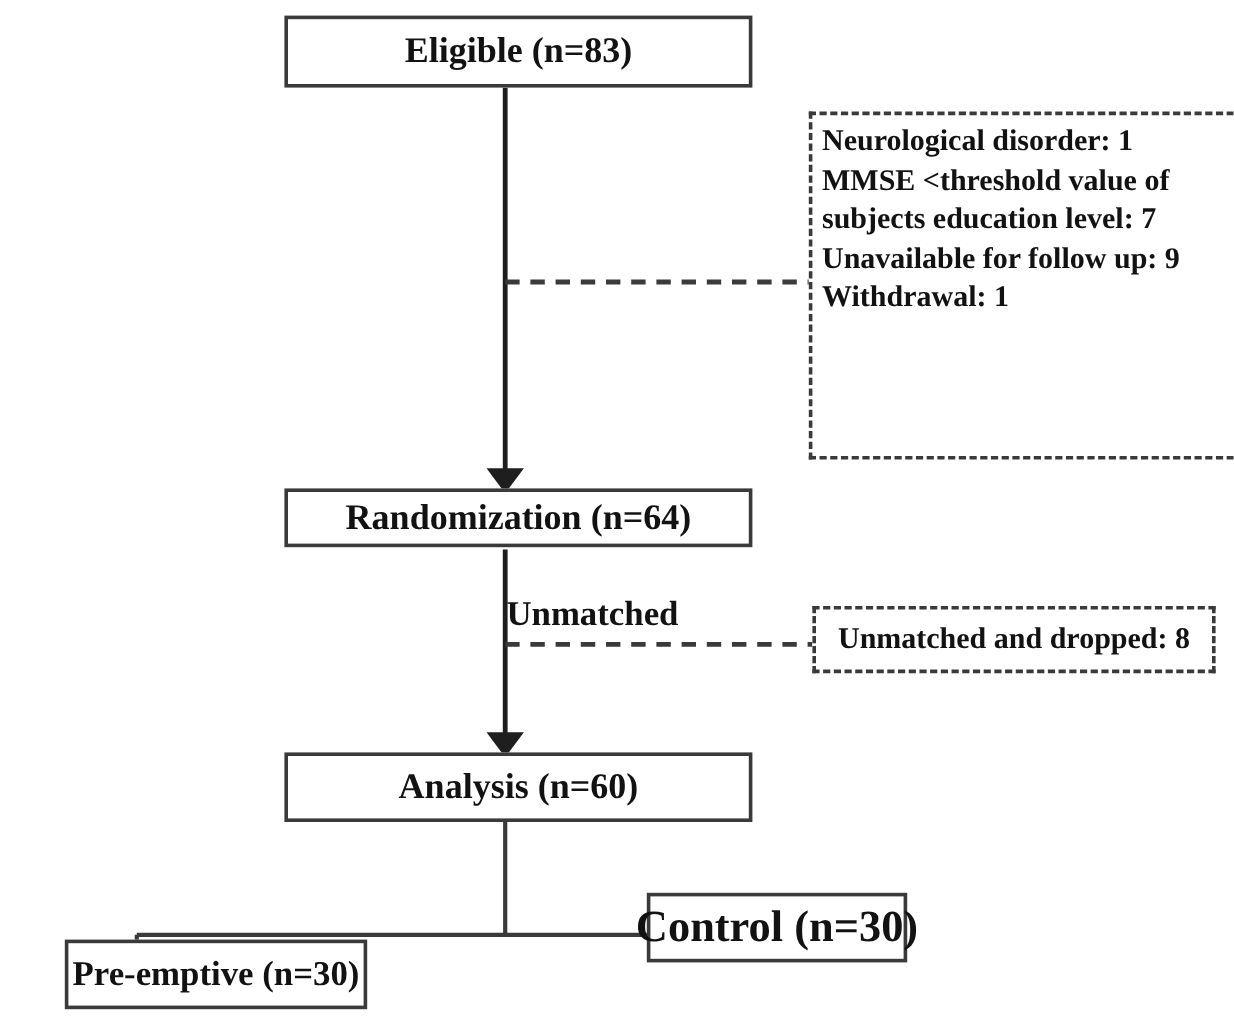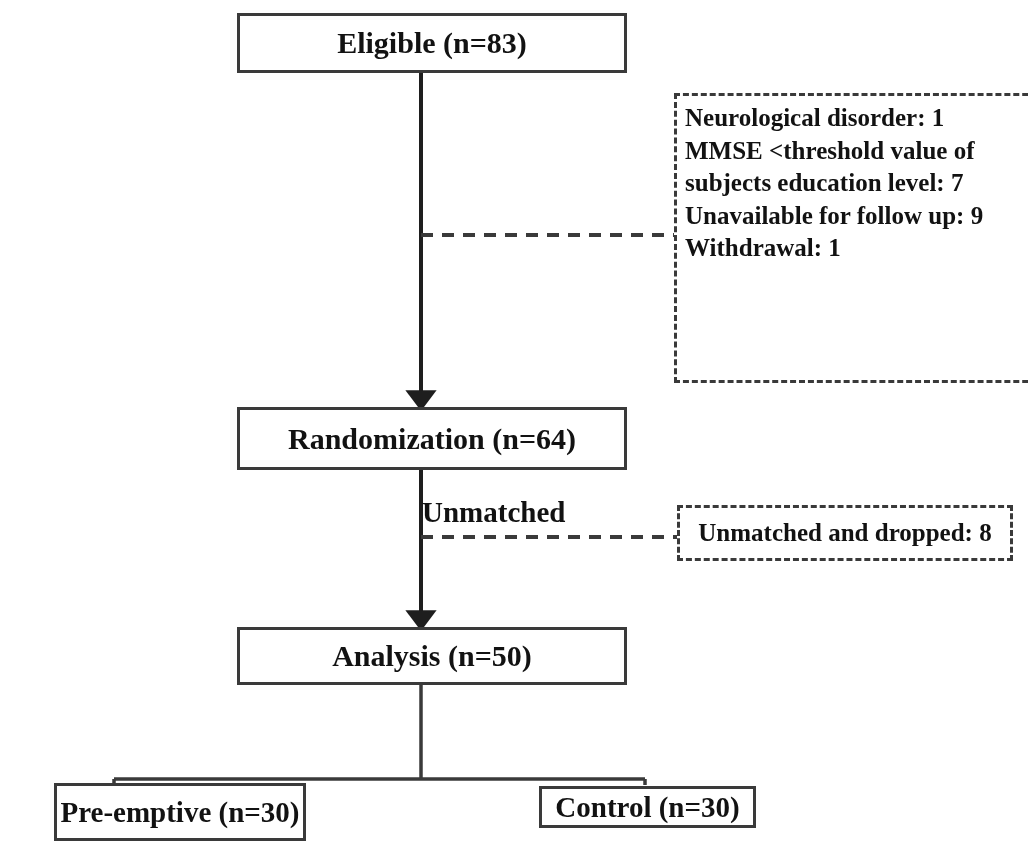--- a/index.html
+++ b/index.html
@@ -23,24 +23,24 @@
     background: #ffffff;
     display: flex;
     align-items: center;
     justify-content: center;
     color: #121212;
     font-weight: bold;
     line-height: 1.05;
     white-space: nowrap;
   }
   .node-eligible      { left: 193px; top: 13px;  width: 390px; height: 60px;  font-size: 30px; }
-  .node-randomization { left: 193px; top: 407px; width: 390px; height: 63px;  font-size: 30px; }
+  .node-randomization { left: 193px; top: 407px; width: 390px; height: 49px;  font-size: 30px; }
   .node-analysis      { left: 193px; top: 627px; width: 390px; height: 58px;  font-size: 30px; }
   .node-preemptive    { left: 10px;  top: 783px; width: 252px; height: 58px;  font-size: 29px; }
-  .node-control       { left: 495px; top: 786px; width: 217px; height: 42px;  font-size: 29px; }
+  .node-control       { left: 495px; top: 744px; width: 217px; height: 58px;  font-size: 37px; }
 
   .dashbox {
     position: absolute;
     box-sizing: border-box;
     border: 3px dashed #3a3a3a;
     background: #ffffff;
     color: #121212;
     font-weight: bold;
   }
   .dashbox-exclusions {
@@ -111,19 +111,19 @@
     <div class="exline">Unavailable for follow up: 9</div>
     <div class="exline">Withdrawal: 1</div>
   </div>
 
   <div class="node node-randomization">Randomization (n=64)</div>
 
   <div class="matching-label">Unmatched</div>
 
   <div class="dashbox dashbox-unmatched">Unmatched and dropped: 8</div>
 
-  <div class="node node-analysis">Analysis (n=50)</div>
+  <div class="node node-analysis">Analysis (n=60)</div>
 
   <div class="node node-preemptive">Pre-emptive (n=30)</div>
 
   <div class="node node-control">Control (n=30)</div>
 
 </div>
 
 </body></html>

